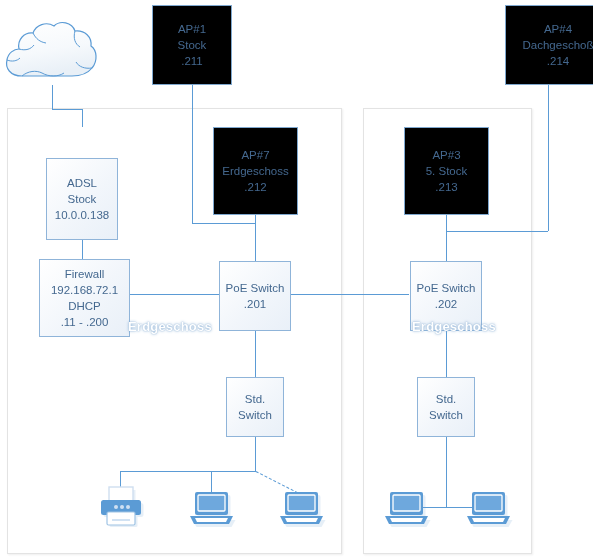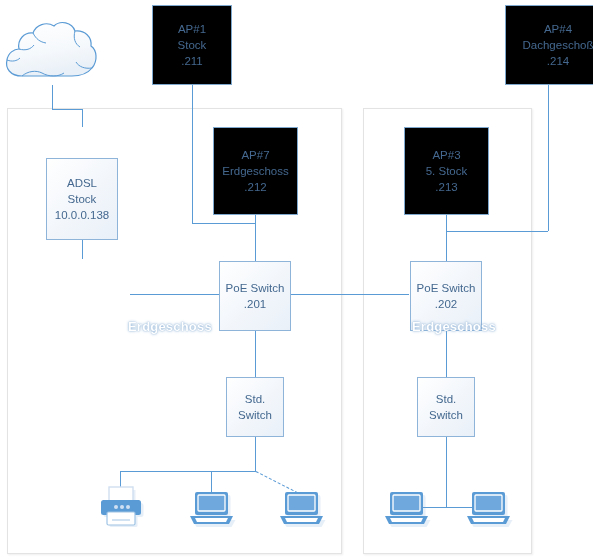--- a/index.html
+++ b/index.html
@@ -174,20 +174,26 @@
     <span class="ln">5. Stock</span>
     <span class="ln">.213</span>
   </div>
 
   <div class="node blue" style="left:46px; top:127px; width:72px; height:82px;margin-top:31px;">
     <span class="ln">ADSL</span>
     <span class="ln">Stock</span>
     <span class="ln">10.0.0.138</span>
   </div>
 
+  <div class="node blue" style="left:39px; top:259px; width:91px; height:78px;">
+    <span class="ln">Firewall</span>
+    <span class="ln">192.168.72.1</span>
+    <span class="ln">DHCP</span>
+    <span class="ln">.11 - .200</span>
+  </div>
 
   <div class="node blue" style="left:219px; top:261px; width:72px; height:70px;">
     <span class="ln">PoE Switch</span>
     <span class="ln">.201</span>
   </div>
 
   <div class="node blue" style="left:410px; top:261px; width:72px; height:70px;">
     <span class="ln">PoE Switch</span>
     <span class="ln">.202</span>
   </div>

